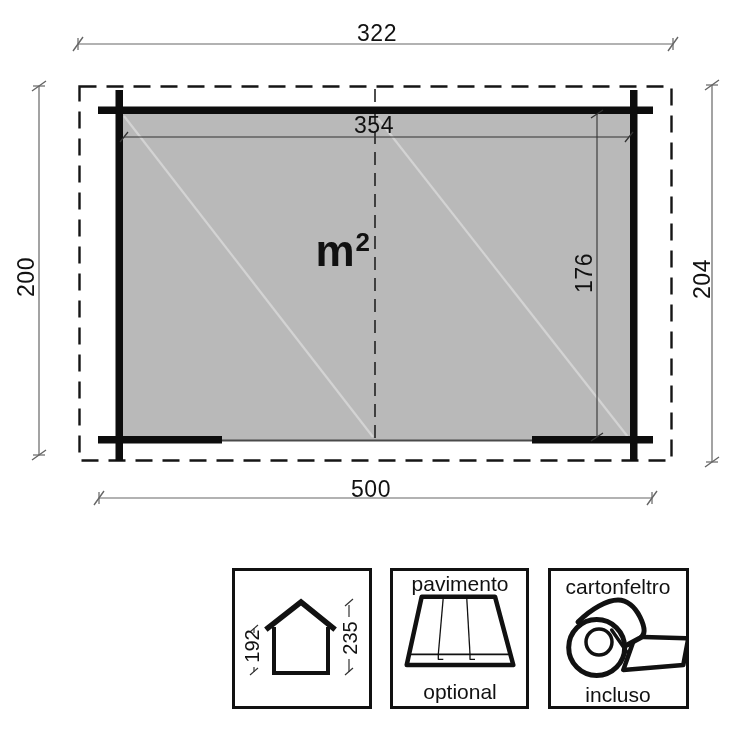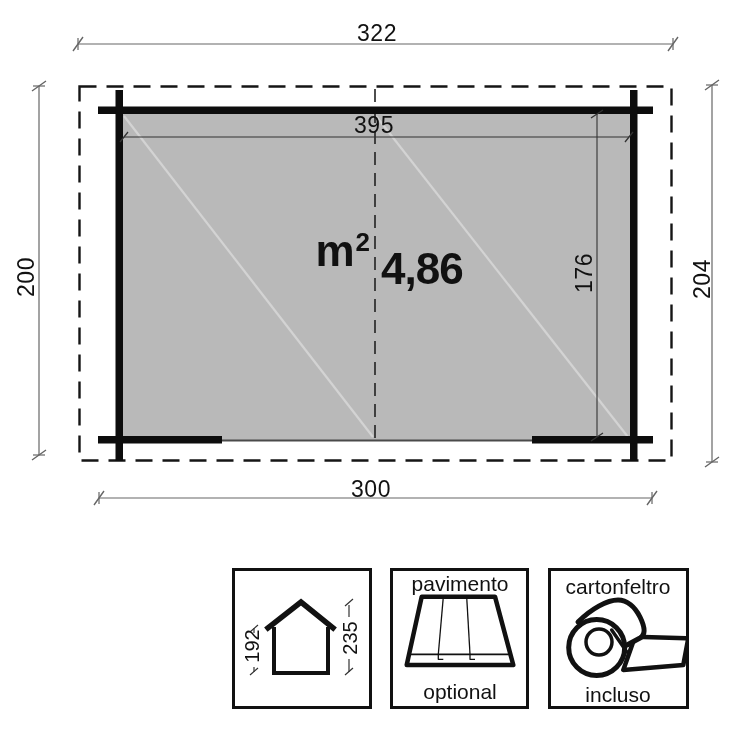--- a/index.html
+++ b/index.html
@@ -90,28 +90,27 @@
       <path d="M120 142 L128 132 M625 142 L633 132" stroke-width="1.3"></path>
     </g>
 
     <g stroke="#333" stroke-width="1.1">
       <line x1="597" y1="114" x2="597" y2="437"></line>
       <path d="M591 118 L603 110 M591 441 L603 433" stroke-width="1.3"></path>
     </g>
   </svg>
 
   <div class="dim-label" style="left:377px; top:33px;">322</div>
-  <div class="dim-label" style="left:374px; top:125px;">395</div>
-  <div class="dim-label" style="left:371px; top:489px;">300</div>
+  <div class="dim-label" style="left:374px; top:125px;">354</div>
+  <div class="dim-label" style="left:371px; top:489px;">500</div>
   <div class="dim-label rot" style="left:26px;  top:277px;">200</div>
   <div class="dim-label rot" style="left:702px; top:279px;">204</div>
   <div class="dim-label rot" style="left:584px; top:273px;">176</div>
 
   <div class="area-m"><span>m</span><span class="sup">2</span></div>
-  <div class="area-val">4,86</div>
 
 
   <div class="info-box" style="left:232px; width:140px;">
     <svg class="box-svg" width="134" height="135" viewBox="0 0 134 135" fill="none" stroke="#111" stroke-linejoin="miter">
       <path d="M39 56 L39 102 L93 102 L93 56" stroke-width="4"></path>
       <path d="M33 57 L66 31 L98 57" stroke-width="5.5" stroke-linecap="square"></path>
       <g stroke="#333" stroke-width="1.2">
         <path d="M15 61 L23 54 M15 104 L23 97"></path>
         <line x1="19" y1="57" x2="19" y2="62"></line>
         <line x1="19" y1="96" x2="19" y2="101"></line>

